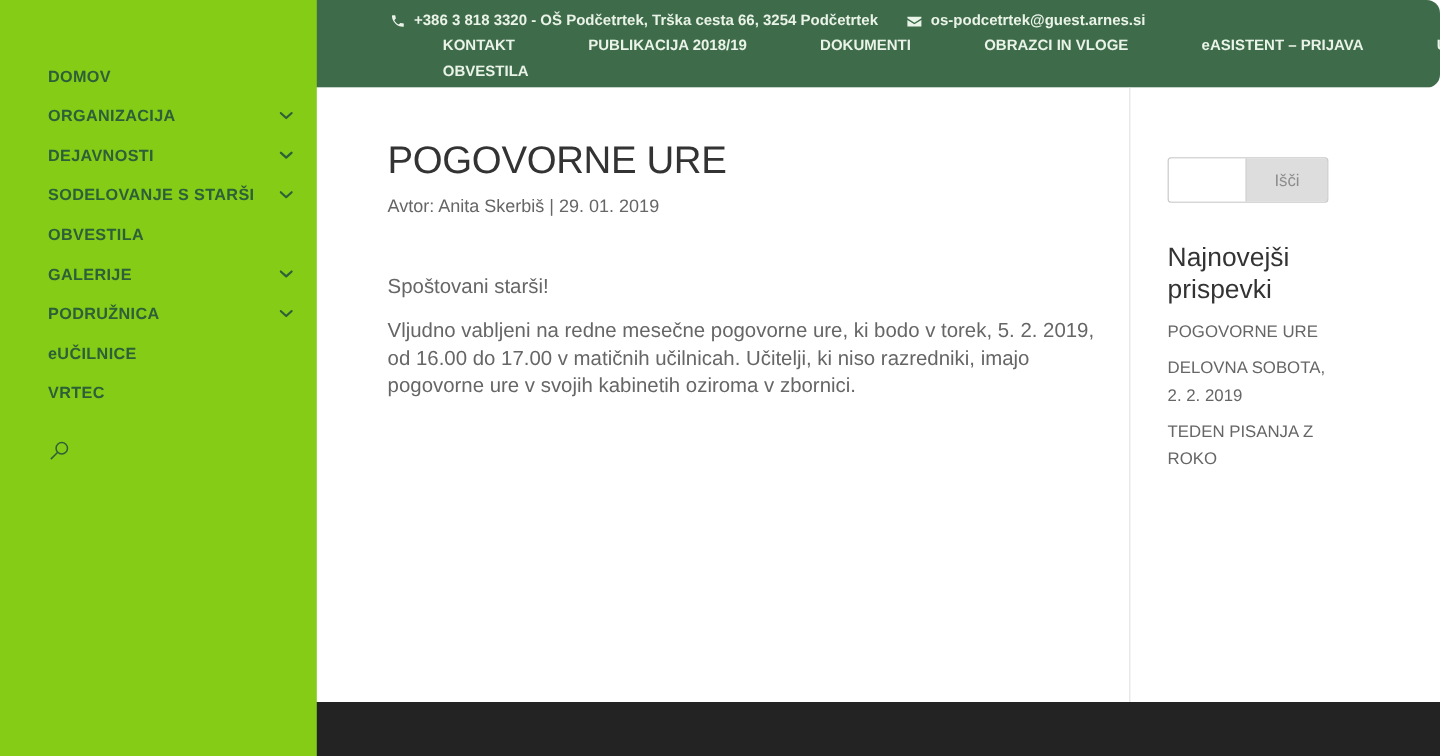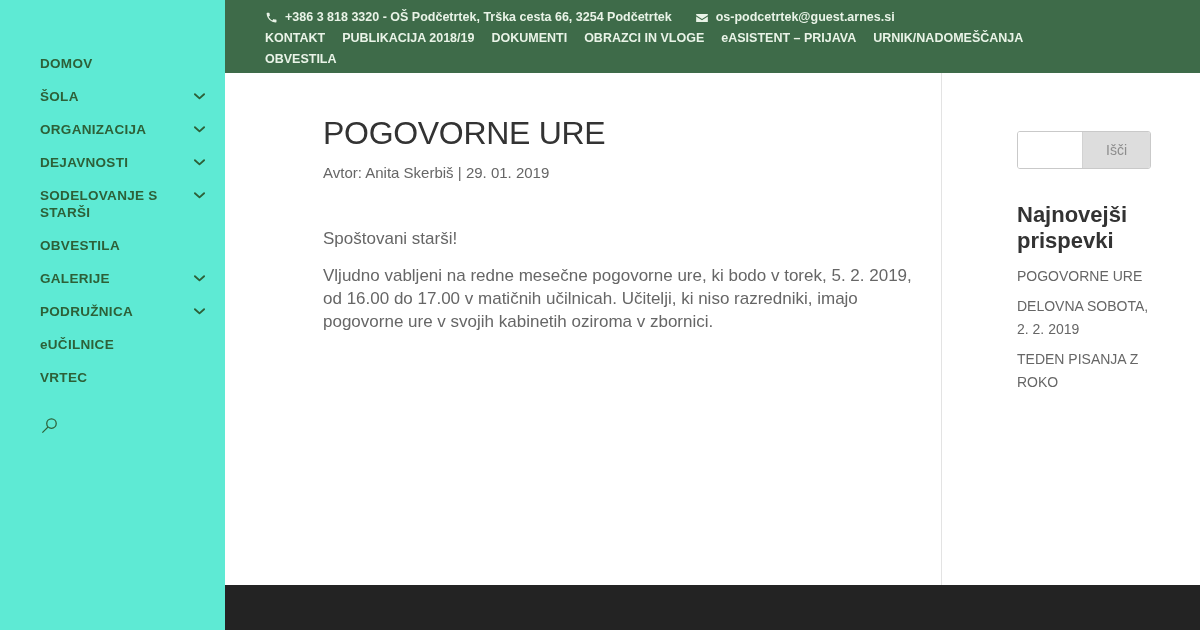--- a/index.html
+++ b/index.html
@@ -5,54 +5,54 @@
   html,body{margin:0;padding:0;}
   body{
     width:1200px;height:630px;position:relative;overflow:hidden;
     font-family:"Liberation Sans",sans-serif;background:#fff;
     -webkit-font-smoothing:antialiased;
   }
 
   
   .topbar{
     position:absolute;left:225px;top:0;width:975px;height:73px;box-sizing:border-box;
-    background:#3e6b49;color:#e9f3e7;padding:9px 20px 0 40px;
+    background:#3e6b49;color:#e9f3e7;padding:9px 20px 0 100px;border-radius:11px;
   }
   .contact-row{display:flex;align-items:center;gap:7px;font-size:12.5px;font-weight:bold;line-height:17px;white-space:nowrap;}
   .email-group{display:inline-flex;align-items:center;gap:7px;margin-left:16px;color:inherit;text-decoration:none;cursor:pointer;}
   .icon{display:inline-flex;align-items:center;flex:none;}
   .topbar-nav{display:flex;column-gap:17px;margin-top:4px;font-size:12.5px;font-weight:bold;line-height:16px;white-space:nowrap;}
   .topbar-nav + .topbar-nav{margin-top:5px;}
-  .topbar-link{color:inherit;text-decoration:none;cursor:pointer;}
-
-  
-  .sidebar{position:absolute;left:0;top:0;width:225px;height:630px;background:#5eead4;z-index:3;}
+  .topbar-link{color:inherit;text-decoration:none;cursor:pointer;margin-left:44px;}
+
+  
+  .sidebar{position:absolute;left:0;top:0;width:264px;height:630px;background:#84cc16;z-index:3;}
   .sidebar-nav{padding-top:47px;}
   .menu-item{display:flex;align-items:flex-start;padding:8px 20px 8px 40px;cursor:pointer;}
   .menu-label{flex:1;font-size:13.5px;font-weight:bold;line-height:17px;letter-spacing:.3px;color:#2d6038;}
   .chevron{margin:5px 0 0 6px;flex:none;display:inline-flex;}
   .sidebar-search{margin:22px 0 0 40px;background:none;border:none;padding:0;cursor:pointer;display:inline-flex;}
 
   
   .main-area{position:absolute;left:225px;top:73px;width:1128px;height:512px;background:#fff;}
   .divider{position:absolute;left:716px;top:0;width:1px;height:512px;background:#e3e3e3;}
   .content{position:absolute;left:98px;top:0;width:612px;}
   .post-title{margin:40px 0 0;font-size:32px;font-weight:500;color:#333;line-height:41px;letter-spacing:-.3px;}
   .post-meta{margin-top:9px;font-size:15px;color:#666;line-height:20px;}
   .post-meta a{color:#666;text-decoration:none;cursor:pointer;}
   .post-body{margin-top:44px;font-size:17px;color:#666;line-height:23px;}
   .post-body p{margin:0;}
   .post-body p.gap{margin-top:14px;}
 
   
-  .rightbar{position:absolute;left:748px;top:0;width:134px;margin-left:44px;}
+  .rightbar{position:absolute;left:748px;top:0;width:134px;}
   .search-form{margin-top:58px;display:flex;height:38px;border:1px solid #c9c9c9;border-radius:3px;overflow:hidden;background:#fff;box-sizing:border-box;}
   .search-input{flex:1;min-width:0;border:none;outline:none;padding:0 8px;font-size:14px;font-family:inherit;background:#fff;color:#333;}
   .search-button{width:68px;flex:none;border:none;border-left:1px solid #d2d2d2;background:#ddd;color:#8d8d8d;font-size:14px;font-family:inherit;cursor:pointer;}
-  .widget-title{margin:33px 0 0;font-size:22px;font-weight:700;color:#333;line-height:26px;}
+  .widget-title{margin:33px 0 0;font-size:22px;font-weight:400;color:#333;line-height:26px;}
   .recent-list{margin-top:11px;}
   .recent-item{font-size:14px;color:#666;line-height:23px;margin-bottom:7px;cursor:pointer;}
 
   
   .footer{position:absolute;left:225px;top:585px;width:975px;height:45px;background:#232323;}
 </style>
 </head>
 <body>
 
 <header class="topbar">
@@ -93,28 +93,20 @@
 
       <div class="menu-item">
         <span class="menu-label">DOMOV</span>
         <span class="chevron" style="visibility: hidden;">
           <svg width="11" height="7" viewBox="0 0 12 7" fill="none" stroke="#2d6038" stroke-width="2" stroke-linecap="round" stroke-linejoin="round">
             <polyline points="1,1 6,5.5 11,1"></polyline>
           </svg>
         </span>
       </div>
 
-      <div class="menu-item">
-        <span class="menu-label">ŠOLA</span>
-        <span class="chevron">
-          <svg width="11" height="7" viewBox="0 0 12 7" fill="none" stroke="#2d6038" stroke-width="2" stroke-linecap="round" stroke-linejoin="round">
-            <polyline points="1,1 6,5.5 11,1"></polyline>
-          </svg>
-        </span>
-      </div>
 
       <div class="menu-item">
         <span class="menu-label">ORGANIZACIJA</span>
         <span class="chevron">
           <svg width="11" height="7" viewBox="0 0 12 7" fill="none" stroke="#2d6038" stroke-width="2" stroke-linecap="round" stroke-linejoin="round">
             <polyline points="1,1 6,5.5 11,1"></polyline>
           </svg>
         </span>
       </div>
 

